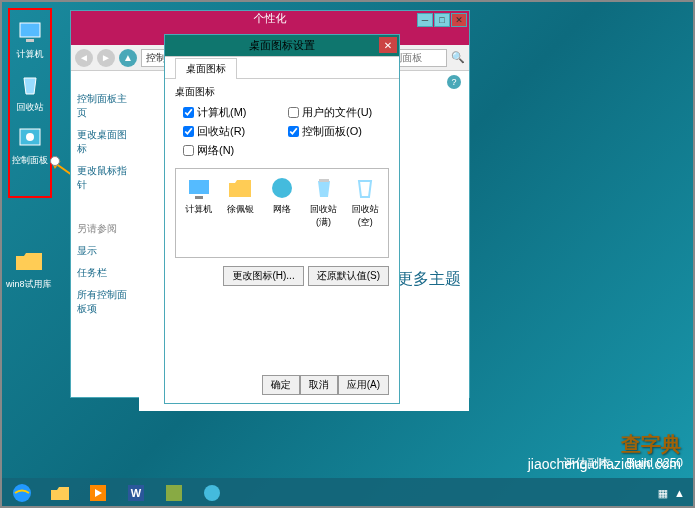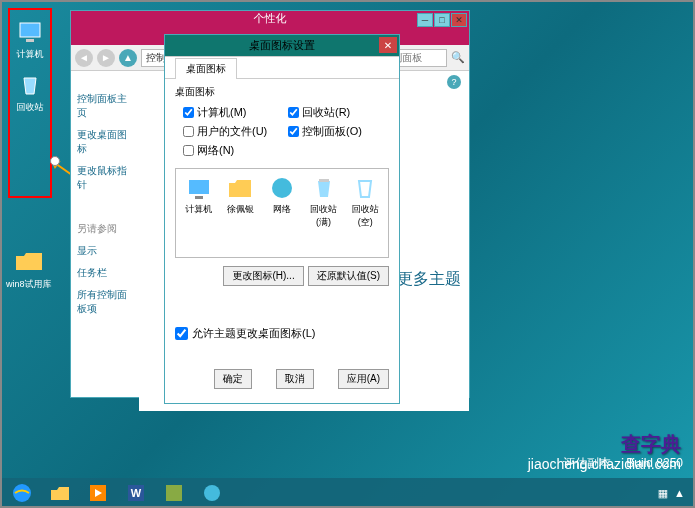--- a/index.html
+++ b/index.html
@@ -48,24 +48,24 @@
 .chkgrid{display:grid;grid-template-columns:1fr 1fr;gap:4px;padding-left:8px;margin-bottom:10px}
 .chk{display:flex;align-items:center;gap:3px;font-size:10px}
 .chk input{width:11px;height:11px}
 .iconbox{border:1px solid #bbb;height:90px;padding:6px;display:flex;gap:8px;align-items:flex-start}
 .ico{display:flex;flex-direction:column;align-items:center;width:36px}
 .ico-img{width:26px;height:26px}
 .ico-label{font-size:9px;margin-top:2px;text-align:center}
 .btnrow{display:flex;justify-content:flex-end;gap:4px;margin-top:8px}
 .btn{padding:2px 8px;border:1px solid #999;background:#f0f0f0;font-size:10px;cursor:pointer}
 .allowchk{display:flex;align-items:center;gap:4px;font-size:10px;margin-top:40px}
-.dlg-footer{position:absolute;bottom:14px;right:10px;display:flex;gap:24px}
+.dlg-footer{position:absolute;bottom:8px;right:10px;display:flex;gap:0}
 .watermark{position:absolute;bottom:36px;right:12px;color:#fff;text-align:right;font-size:11px}
 .watermark .sub{font-size:12px}
-.cha{position:absolute;bottom:50px;right:14px;color:#4c1d95;font-size:20px;font-weight:bold;text-shadow:1px 1px 2px rgba(0,0,0,.5)}
+.cha{position:absolute;bottom:50px;right:14px;color:#a16207;font-size:20px;font-weight:bold;text-shadow:1px 1px 2px rgba(0,0,0,.5)}
 .cha-sub{position:absolute;bottom:36px;right:14px;color:#fff;font-size:14px}
 .taskbar{position:absolute;bottom:0;left:0;right:0;height:30px;background:rgba(20,100,120,.9);display:flex;align-items:center;padding:0 4px;gap:2px}
 .tb-item{width:36px;height:26px;display:flex;align-items:center;justify-content:center;cursor:pointer;border-radius:2px}
 .tb-right{margin-left:auto;display:flex;align-items:center;gap:6px;color:#fff;font-size:9px;padding-right:6px}
 .border-frame{position:absolute;inset:0;border:2px solid #888;pointer-events:none}
 svg{display:block}
 </style>
 </head>
 <body>
 
@@ -80,20 +80,29 @@
     <div class="dicon-label">计算机</div>
   </div>
   <div class="dicon">
     <div class="dicon-img">
         <svg width="28" height="28">
           <path d="M8 8 L20 8 L18 24 L10 24 Z" fill="#9df" stroke="#fff"></path>
         </svg>
       </div>
     <div class="dicon-label">回收站</div>
   </div>
+  <div class="dicon">
+    <div class="dicon-img">
+        <svg width="28" height="28">
+          <rect x="4" y="6" width="20" height="16" fill="#4bd" stroke="#fff"></rect>
+          <circle cx="14" cy="14" r="4" fill="#fff"></circle>
+        </svg>
+      </div>
+    <div class="dicon-label">控制面板</div>
+  </div>
 </div>
 
 <div class="dwin8">
   <div class="dicon-img">
       <svg width="30" height="26">
         <path d="M2 8 L10 8 L12 5 L28 5 L28 22 L2 22 Z" fill="#fc5"></path>
       </svg>
     </div>
   <div class="dicon-label">win8试用库</div>
 </div>
@@ -154,26 +163,26 @@
     <div class="tab-item">桌面图标</div>
   </div>
   <div class="dlg-body">
     <div class="group-label">桌面图标</div>
     <div class="chkgrid">
       <label class="chk">
           <input type="checkbox" checked="" style="">
           <span>计算机(M)</span>
         </label>
       <label class="chk">
+          <input type="checkbox" style="">
+          <span>用户的文件(U)</span>
+        </label>
+      <label class="chk">
           <input type="checkbox" checked="" style="">
           <span>回收站(R)</span>
-        </label>
-      <label class="chk">
-          <input type="checkbox" style="">
-          <span>用户的文件(U)</span>
         </label>
       <label class="chk">
           <input type="checkbox" checked="" style="">
           <span>控制面板(O)</span>
         </label>
       <label class="chk">
           <input type="checkbox" style="">
           <span>网络(N)</span>
         </label>
     </div>
@@ -218,24 +227,20 @@
               <path d="M7 6 L19 6 L17 22 L9 22 Z" fill="none" stroke="#9df" stroke-width="2"></path>
             </svg>
           </div>
           <div class="ico-label">回收站(空)</div>
         </div>
     </div>
     <div class="btnrow">
       <button class="btn">更改图标(H)...</button>
       <button class="btn">还原默认值(S)</button>
     </div>
-    <label class="allowchk">
-      <input type="checkbox" checked="" style="">
-      <span>允许主题更改桌面图标(L)</span>
-    </label>
   </div>
   <div class="dlg-footer">
     <button class="btn">确定</button>
     <button class="btn">取消</button>
     <button class="btn">应用(A)</button>
   </div>
 </div>
 
 <div class="watermark">
   <div class="sub">评估副本。 Build 8250</div>

